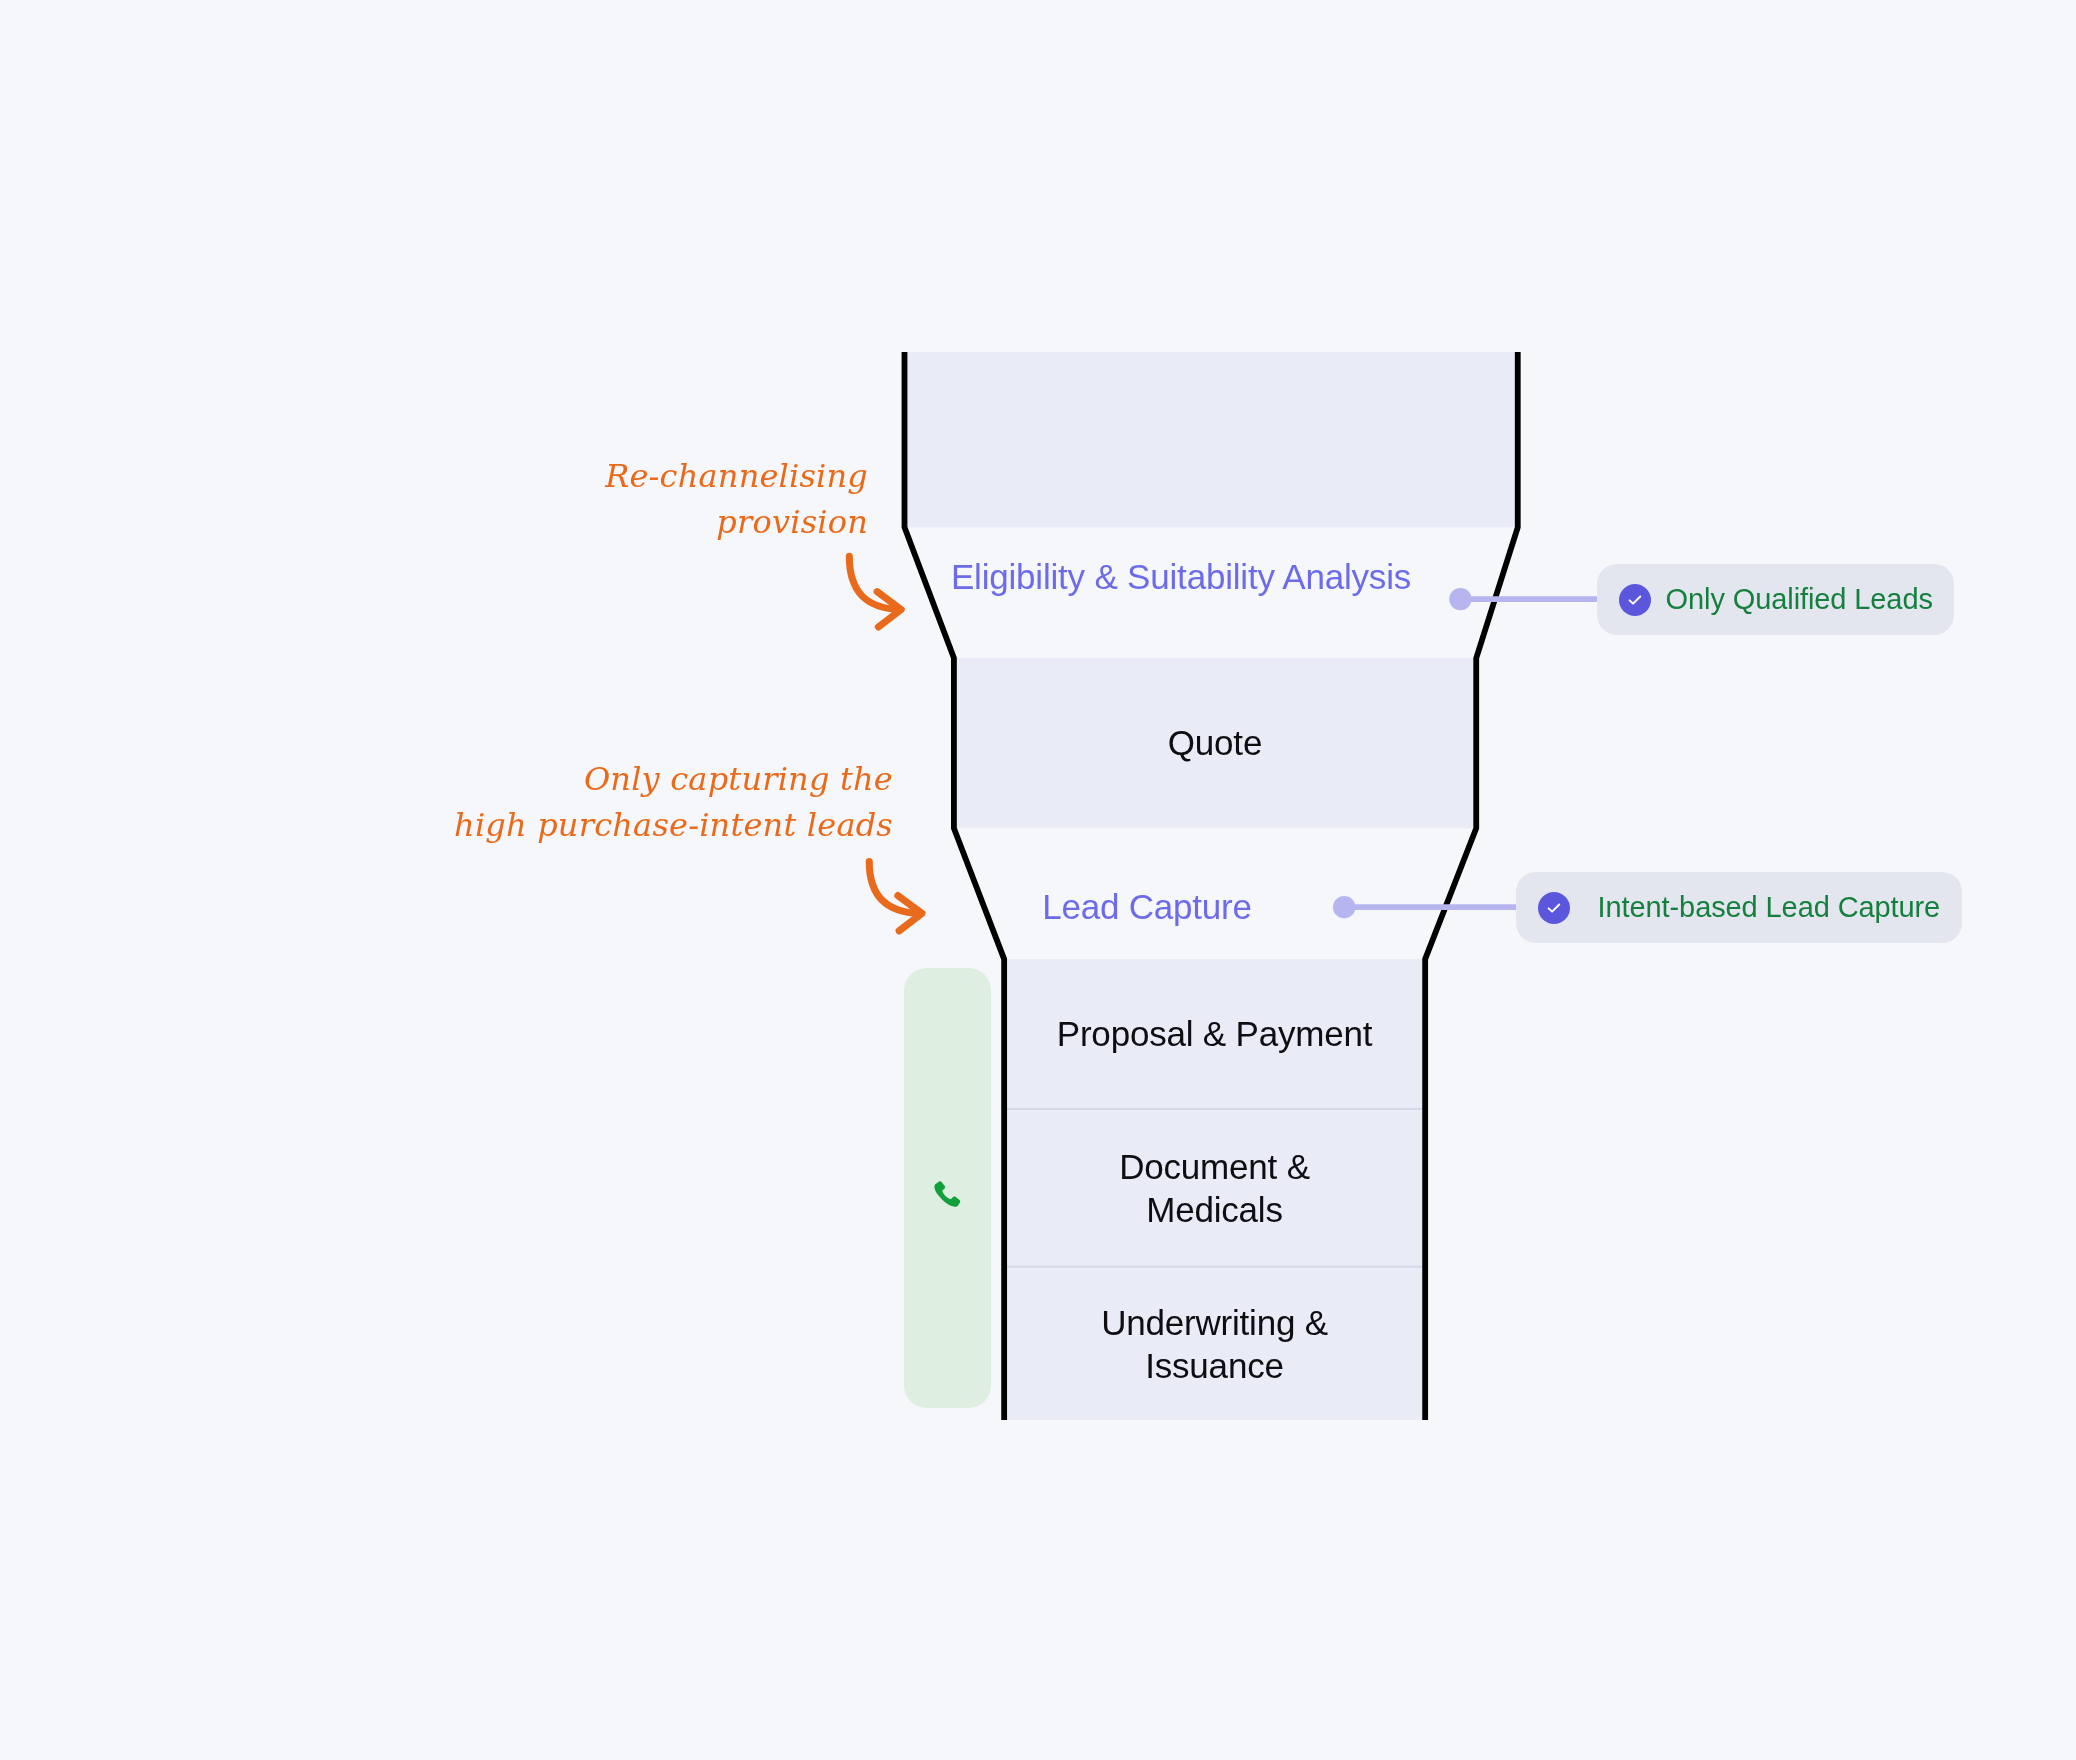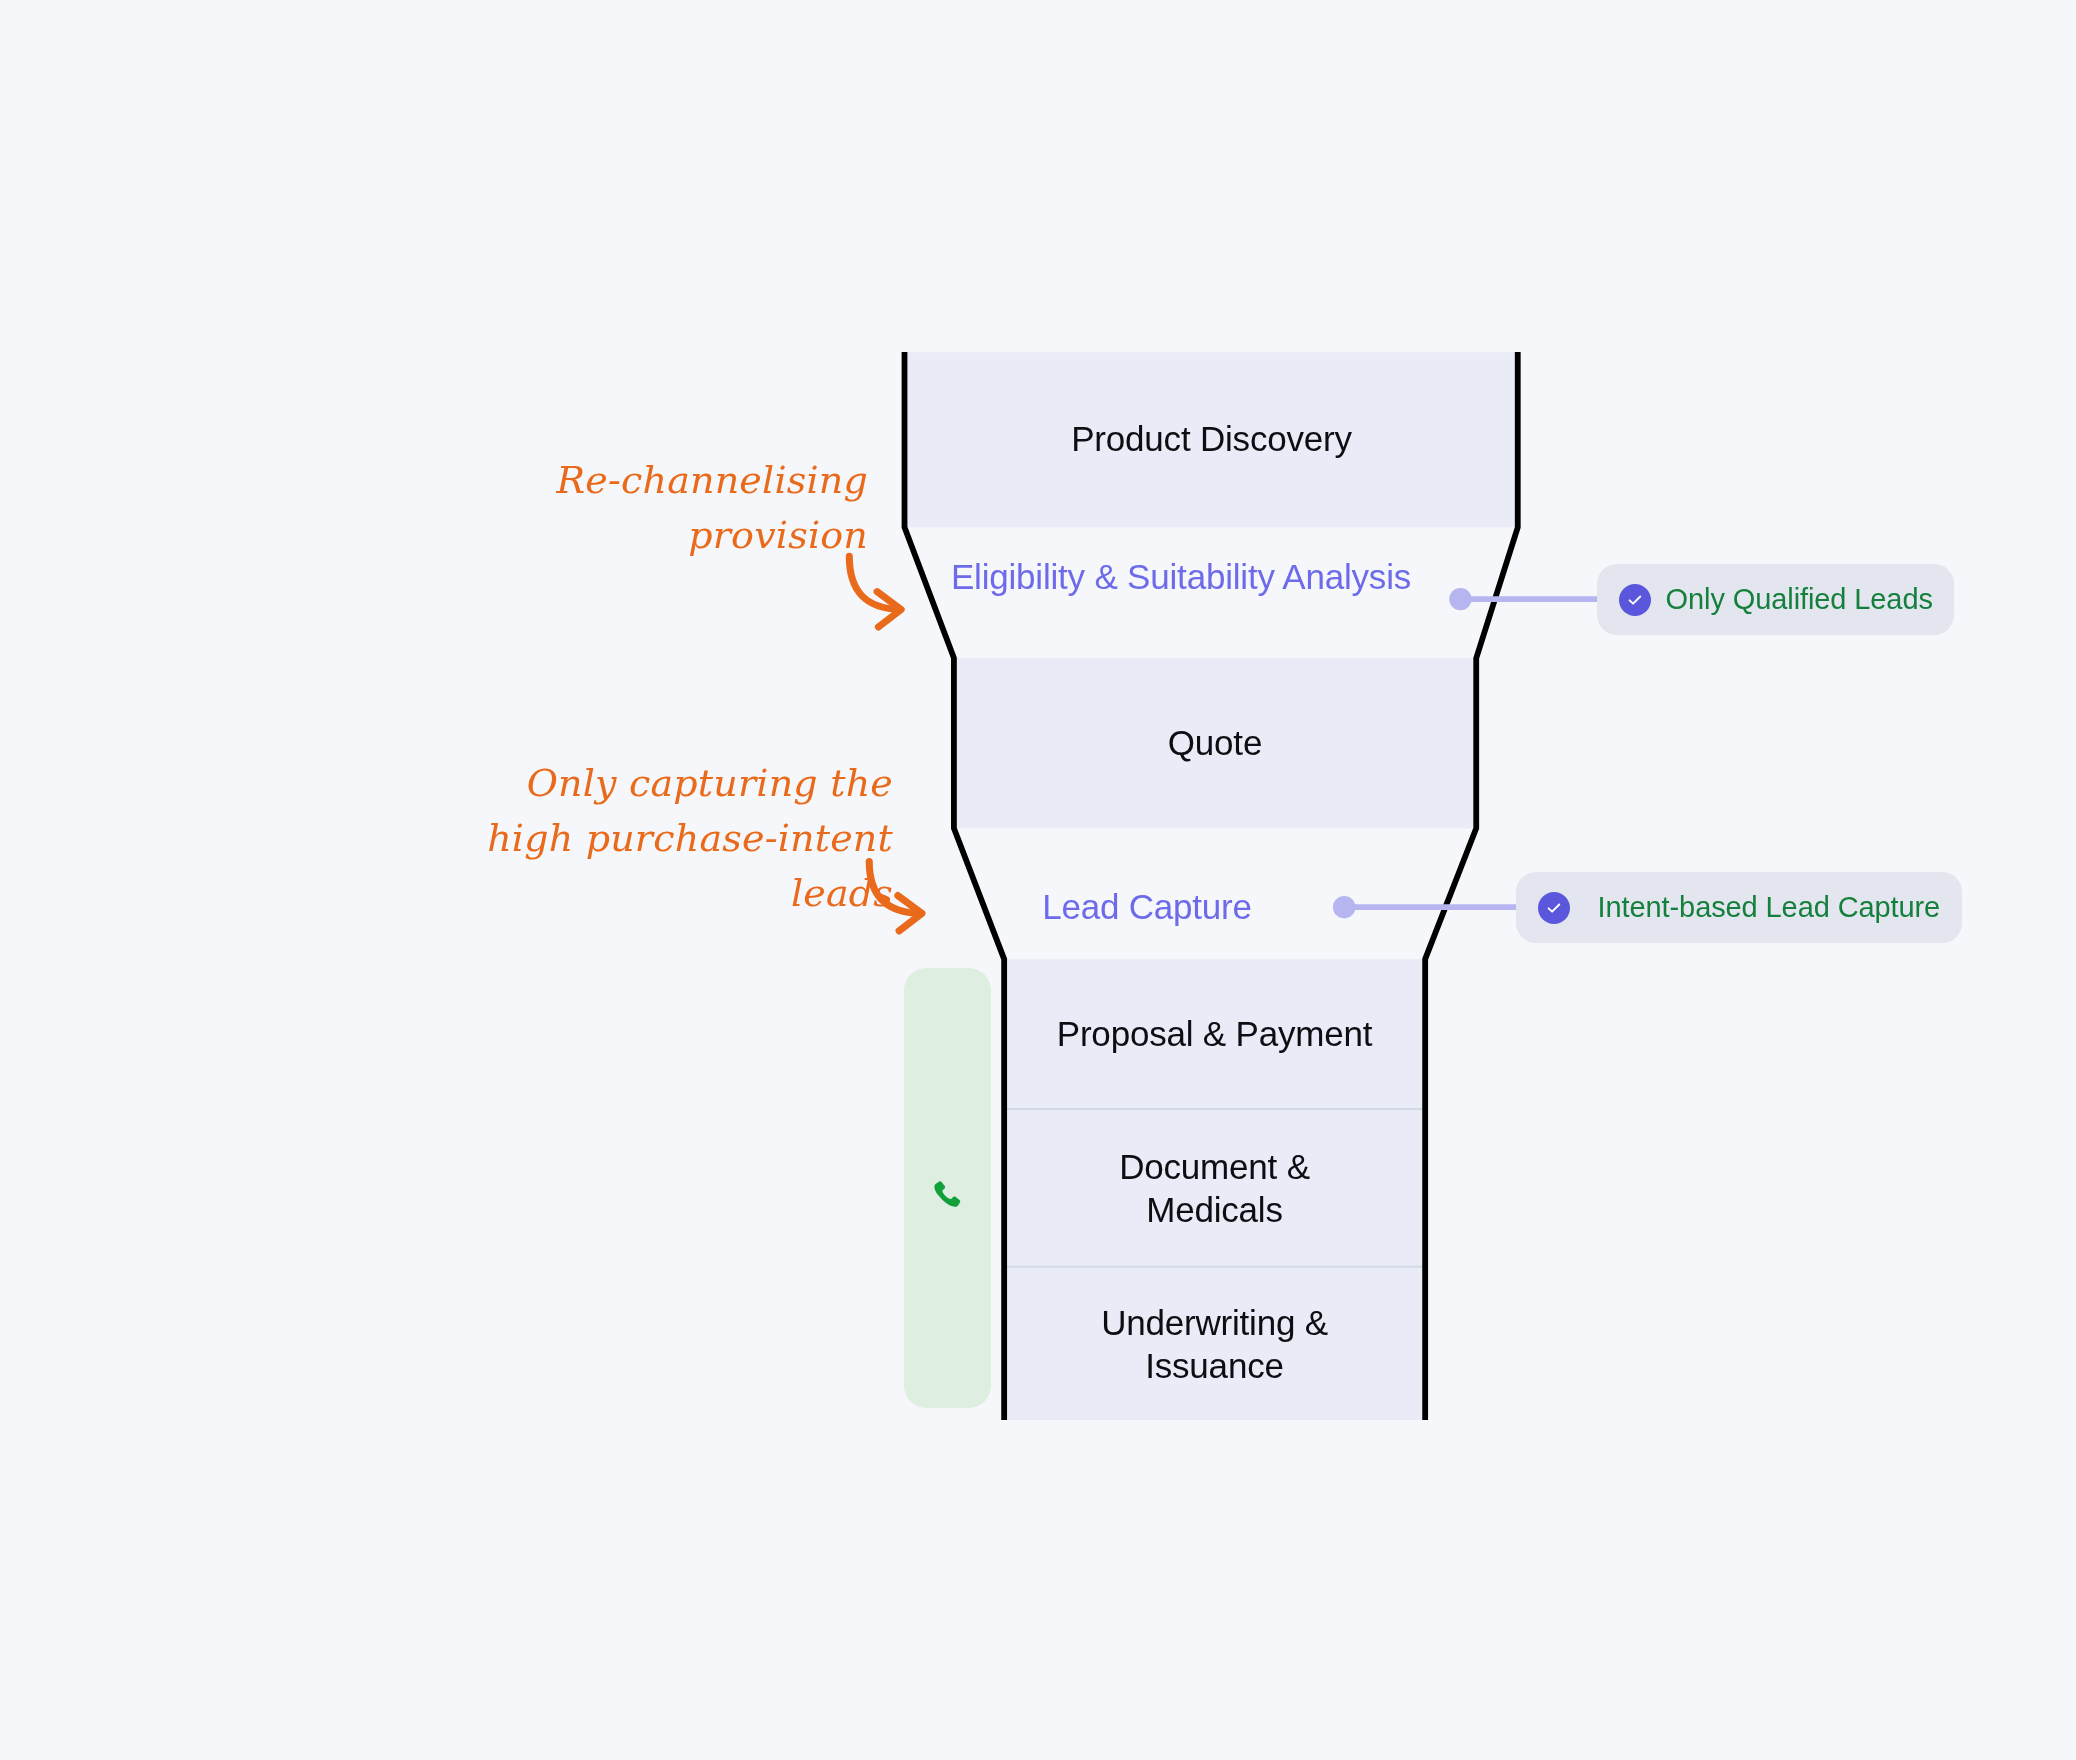--- a/index.html
+++ b/index.html
@@ -84,21 +84,21 @@
     height: 37px;
   }
   #phone-icon svg { display: block; width: 100%; height: 100%; }
 
   
   .note {
     position: absolute;
     color: #ea6a1c;
     font-family: "DejaVu Serif", serif;
     font-style: italic;
-    font-size: 38px;
+    font-size: 32px;
     line-height: 1.45;
     text-align: right;
     white-space: pre-line;
     letter-spacing: 0.2px;
   }
 </style>
 </head>
 <body>
 
 <div id="stage">
@@ -136,21 +136,20 @@
   </svg>
 
   <div id="green-panel" style="left:904px; top:968px; width:87px; height:440px;">
     <div id="phone-icon" style="left:25px; top:210px;">
       <svg viewBox="0 0 24 24" fill="#12a03a">
         <path d="M6.6 2.3c.5-.3 1.2-.2 1.6.3l2 2.6c.4.5.3 1.2-.1 1.6l-1.2 1.1c-.2.2-.3.5-.2.8.4 1 1.1 2.1 2 3s2 1.6 3 2c.3.1.6 0 .8-.2l1.1-1.2c.4-.4 1.1-.5 1.6-.1l2.6 2c.5.4.6 1.1.3 1.6l-1.1 1.8c-.4.6-1.1 1-1.8 1-1.3 0-3.6-.5-6.4-2.6a20 20 0 0 1-3.9-3.9C4 9.1 3.5 6.8 3.5 5.5c0-.7.4-1.4 1-1.8l2.1-1.4z"></path>
       </svg>
     </div>
   </div>
 
-  <div class="stage-label" style="left:905px; top:352px; width:613px; height:175px;">Product Discovery</div>
 
   <div class="stage-label accent" style="left:905px; top:540px; width:552px; height:75px;">Eligibility &amp; Suitability Analysis</div>
 
   <div class="stage-label" style="left:954px; top:658px; width:522px; height:170px;">Quote</div>
 
   <div class="stage-label accent" style="left:954px; top:870px; width:386px; height:75px;text-align:right;">Lead Capture</div>
 
   <div class="stage-label" style="left:1004px; top:959px; width:421px; height:150px;">Proposal &amp; Payment</div>
 
   <div class="stage-label" style="left:1004px; top:1110px; width:421px; height:157px;text-align:center;">Document &amp;

